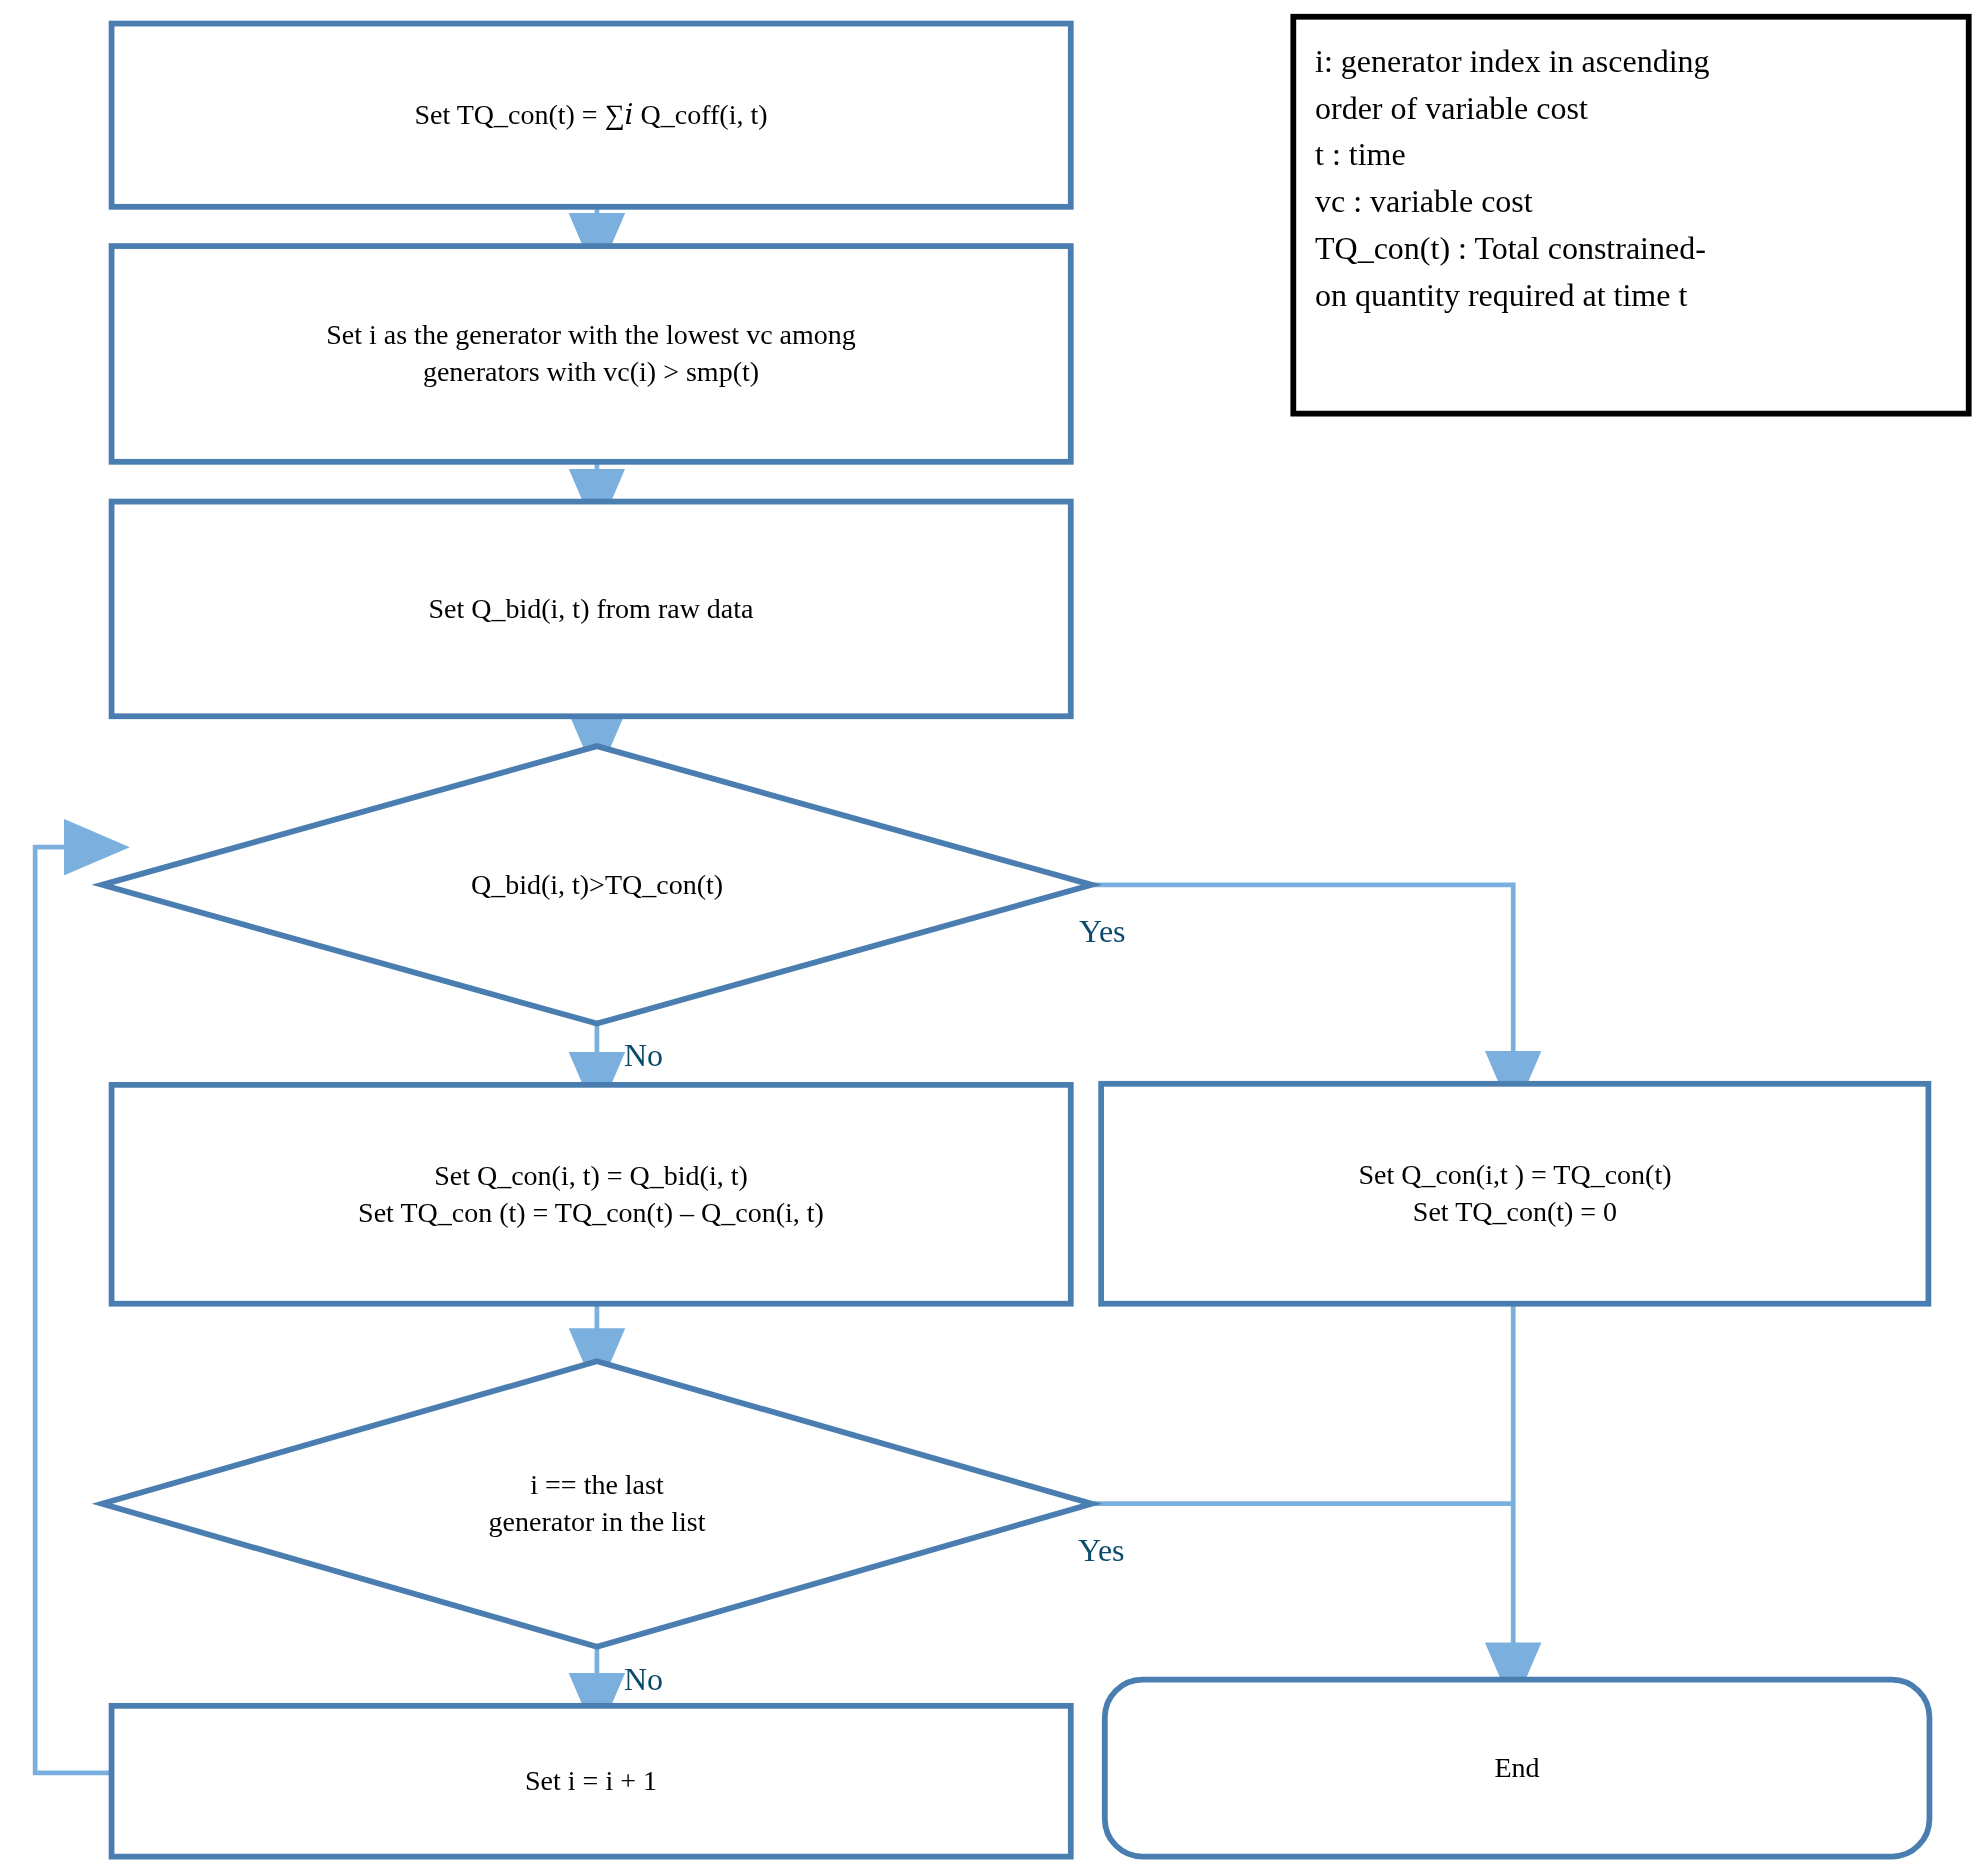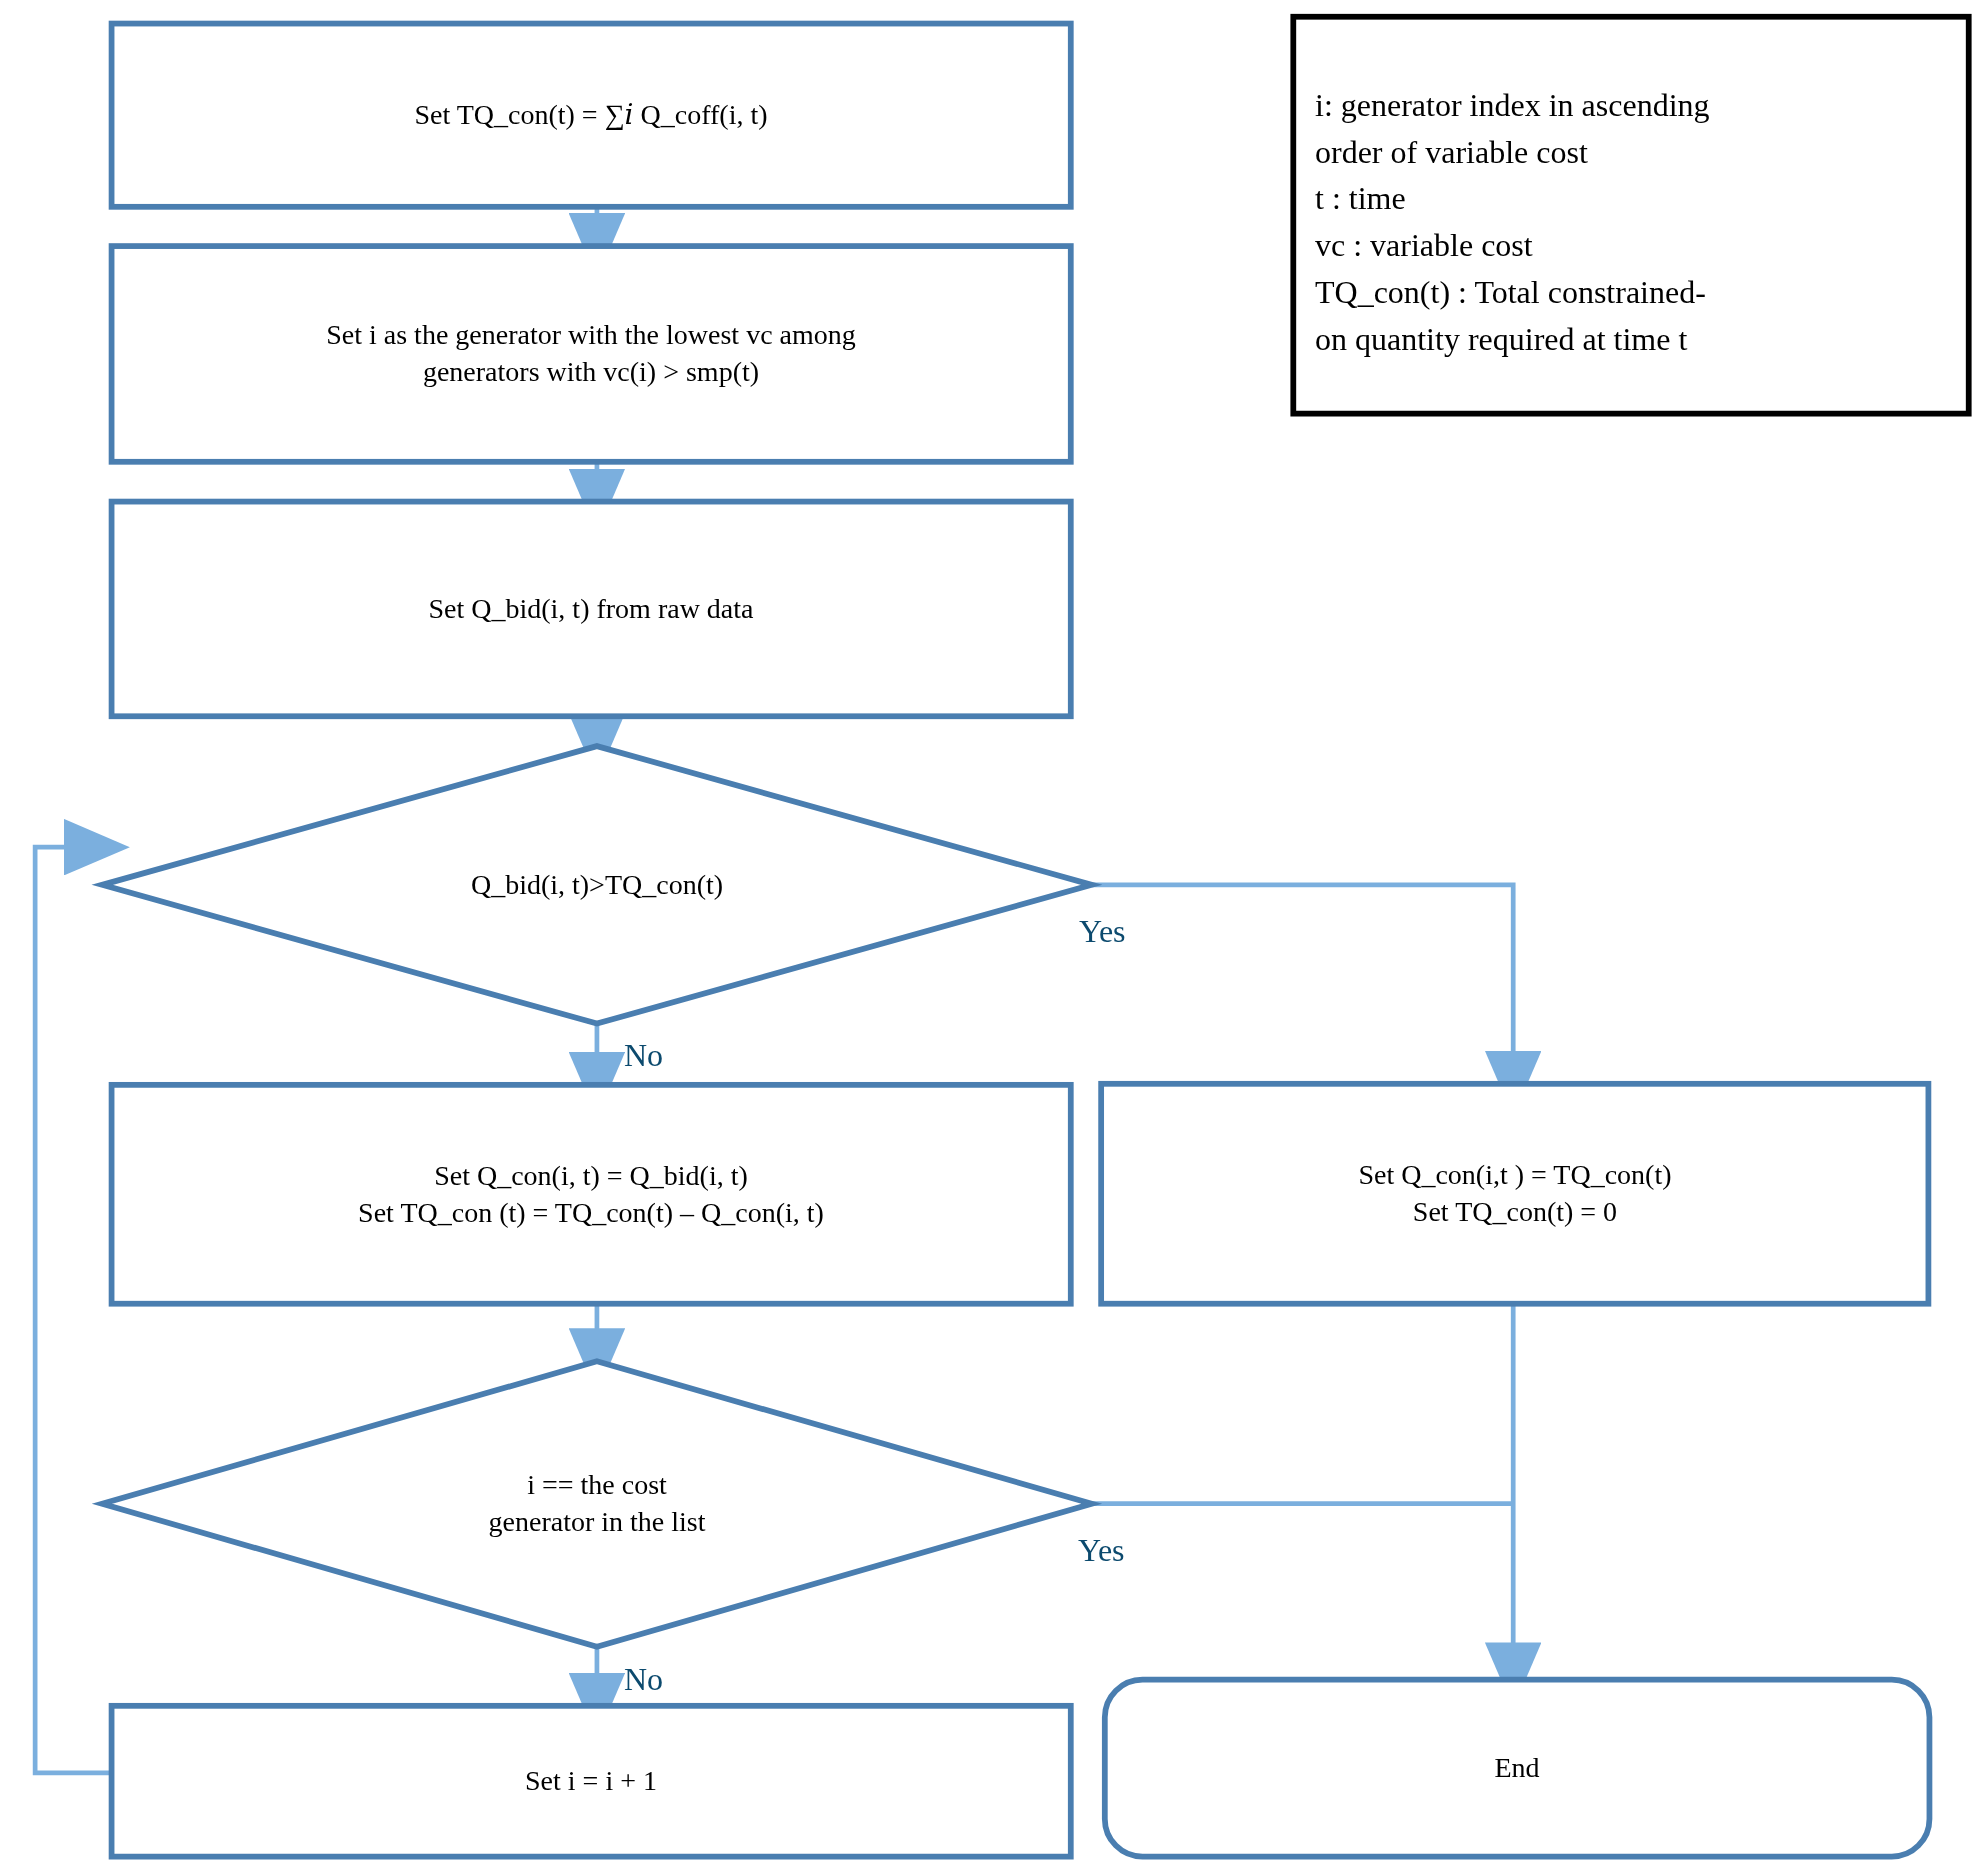--- a/index.html
+++ b/index.html
@@ -46,21 +46,20 @@
     white-space: nowrap;
   }
   .legend-text {
     position: absolute;
     color: #000000;
     font-family: "Liberation Serif", "DejaVu Serif", serif;
     font-size: 32px;
     line-height: 1.46;
     white-space: pre-line;
     text-align: left;
-    margin-top: 44px;
   }
 </style>
 </head>
 <body>
 
 <div id="stage">
 
   <svg class="canvas" viewBox="0 0 3791 3562" xmlns="http://www.w3.org/2000/svg">
     <defs>
       <marker id="arrow-light" markerWidth="14" markerHeight="12" refX="7" refY="6" orient="auto" markerUnits="strokeWidth">
@@ -120,21 +119,21 @@
   <div class="shape-text" style="left:122px; top:502px; width:938px; height:215px;">Set Q_bid(i, t) from raw data</div>
 
   <div class="shape-text" style="left:241px; top:833px; width:712px; height:105px;">Q_bid(i, t)&gt;TQ_con(t)</div>
 
   <div class="shape-text" style="left:122px; top:1085px; width:938px; height:219px;">Set Q_con(i, t) = Q_bid(i, t)
 Set TQ_con (t) = TQ_con(t) – Q_con(i, t)</div>
 
   <div class="shape-text" style="left:1112px; top:1084px; width:806px; height:220px;">Set Q_con(i,t ) = TQ_con(t)
 Set TQ_con(t) = 0</div>
 
-  <div class="shape-text" style="left:241px; top:1445px; width:712px; height:118px;">i == the cost
+  <div class="shape-text" style="left:241px; top:1445px; width:712px; height:118px;">i == the last
 generator in the list</div>
 
   <div class="shape-text" style="left:122px; top:1706px; width:938px; height:151px;">Set i = i + 1</div>
 
   <div class="shape-text" style="left:1115px; top:1680px; width:804px; height:177px;">End</div>
 
   <div class="edge-label" style="left:1079px; top:914px;">Yes</div>
   <div class="edge-label" style="left:624px; top:1038px;">No</div>
   <div class="edge-label" style="left:1078px; top:1533px;">Yes</div>
   <div class="edge-label" style="left:624px; top:1662px;">No</div>

